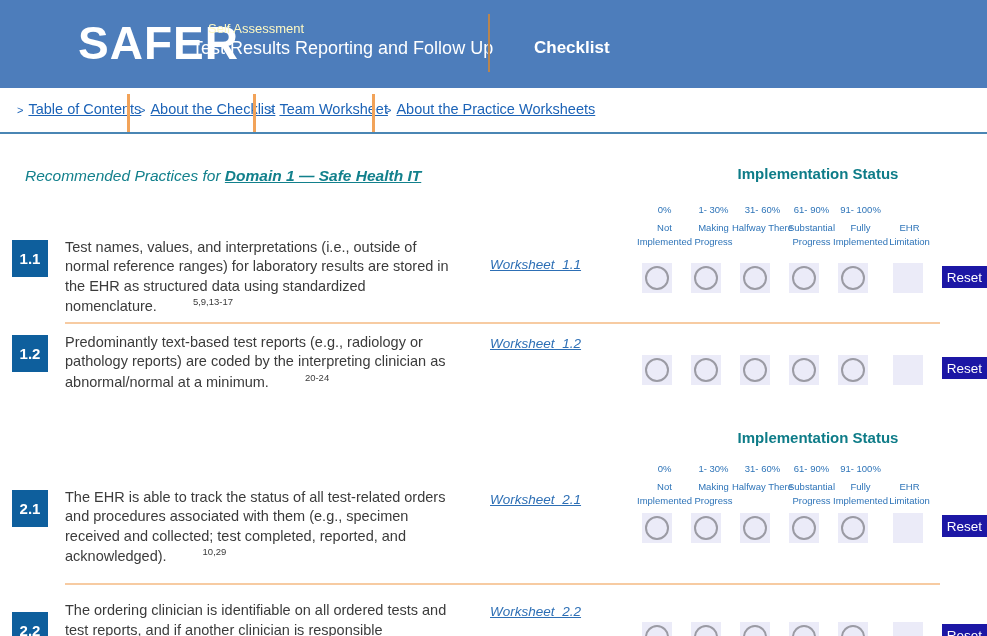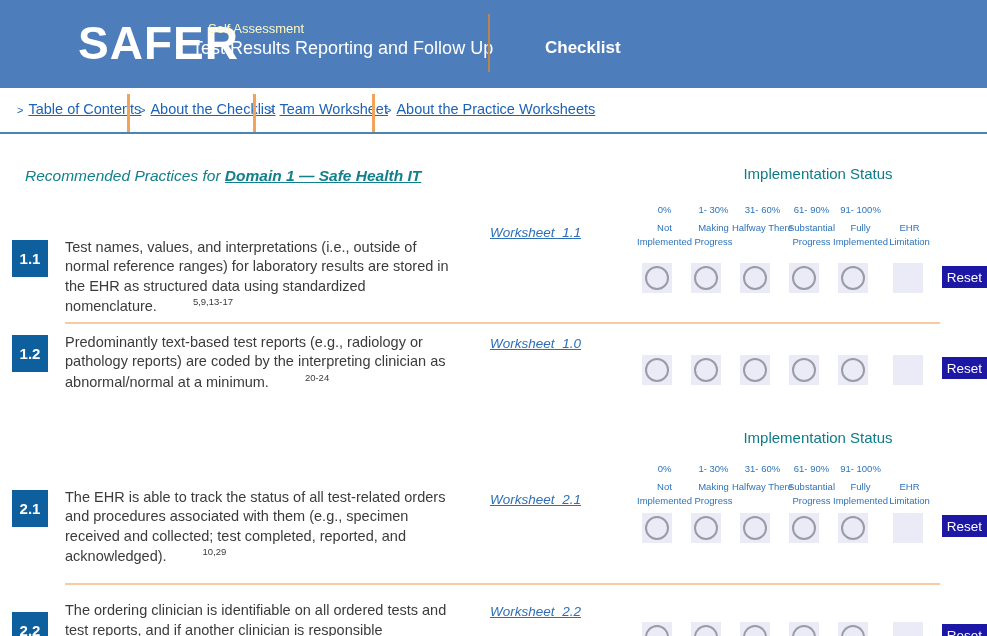--- a/index.html
+++ b/index.html
@@ -6,33 +6,33 @@
   html,body { background:#fff; }
   body { font-family:"Liberation Sans","DejaVu Sans",sans-serif; }
   .page { position:relative; width:987px; height:636px; background:#fff; overflow:hidden; }
 
   
   .header-bar { position:absolute; left:0; top:0; width:987px; height:88px; background:#4d7dbb; }
   .logo { position:absolute; left:78px; top:16px; font-size:46px; font-weight:bold; color:#fff; letter-spacing:1px; }
   .sub-small { position:absolute; left:208px; top:21px; font-size:13px; color:#fef9c3; }
   .sub-main { position:absolute; left:192px; top:38px; font-size:18px; color:#fff; }
   .hdr-divider { position:absolute; left:488px; top:14px; width:2px; height:58px; background:#b9854f; }
-  .checklist-title { position:absolute; left:545px; top:38px; font-size:17px; font-weight:bold; color:#fff; }
+  .checklist-title { position:absolute; left:534px; top:38px; font-size:17px; font-weight:bold; color:#fff; }
 
   
   .nav-link { position:absolute; top:101px; font-size:14.5px; color:#1c63b7; text-decoration:none; cursor:pointer; white-space:nowrap; }
   .nav-link .arr { font-size:11px; text-decoration:none; display:inline-block; margin-right:5px; }
   .nav-link .txt { text-decoration:underline; }
   .nav-sep { position:absolute; top:94px; width:3px; height:38px; background:#f2a359; }
   .blue-rule { position:absolute; left:0; top:132px; width:987px; height:2px; background:#4a86b4; }
 
   
   .sec-heading { position:absolute; left:25px; font-size:15.5px; font-style:italic; color:#12808c; white-space:nowrap; }
   .sec-heading .domain { font-weight:bold; text-decoration:underline; }
-  .impl-title { position:absolute; width:200px; text-align:center; font-size:15px; font-weight:normal; color:#0e7c88; }
+  .impl-title { position:absolute; width:200px; text-align:center; font-size:15px; font-weight:bold; color:#0e7c88; }
 
   
   .col-strip { position:absolute; left:640px; width:300px; display:flex; }
   .col-head { width:49px; text-align:center; color:#2e74b8; font-size:9.5px; line-height:1.45; overflow:visible; }
   .col-head .pct { height:18px; white-space:nowrap; }
   .col-head .lbl { width:63px; margin-left:-7px; }
 
   
   .radio-strip { position:absolute; left:642px; display:flex; }
   .radio-cell { width:30px; height:30px; background:#ebebf8; margin-right:19px; display:flex; align-items:center; justify-content:center; cursor:pointer; }
@@ -93,21 +93,21 @@
         <div class="lbl">Fully Implemented</div>
       </div>
       <div class="col-head">
         <div class="pct"></div>
         <div class="lbl">EHR Limitation</div>
       </div>
     </div>
 
   <div class="badge" style="top:240px">1.1</div>
   <div class="row-text" style="top:238px"><span>Test names, values, and interpretations (i.e., outside of normal reference ranges) for laboratory results are stored in the EHR as structured data using standardized nomenclature.</span><sup>5,9,13-17</sup></div>
-  <a class="ws-link" style="top:225px">Worksheet 1.1</a>
+  <a class="ws-link" style="top:257px">Worksheet 1.1</a>
   <div class="radio-strip" style="top:263px">
       <div class="radio-cell">
         <span class="circ"></span>
       </div>
       <div class="radio-cell">
         <span class="circ"></span>
       </div>
       <div class="radio-cell">
         <span class="circ"></span>
       </div>
@@ -117,21 +117,21 @@
       <div class="radio-cell">
         <span class="circ"></span>
       </div>
       <div class="radio-cell"></div>
     </div>
   <button class="reset-btn" style="top:266px">Reset</button>
   <div class="orange-sep" style="top:322px"></div>
 
   <div class="badge" style="top:335px">1.2</div>
   <div class="row-text" style="top:333px"><span>Predominantly text-based test reports (e.g., radiology or pathology reports) are coded by the interpreting clinician as abnormal/normal at a minimum.</span><sup>20-24</sup></div>
-  <a class="ws-link" style="top:336px">Worksheet 1.0</a>
+  <a class="ws-link" style="top:336px">Worksheet 1.2</a>
   <div class="radio-strip" style="top:355px">
       <div class="radio-cell">
         <span class="circ"></span>
       </div>
       <div class="radio-cell">
         <span class="circ"></span>
       </div>
       <div class="radio-cell">
         <span class="circ"></span>
       </div>

